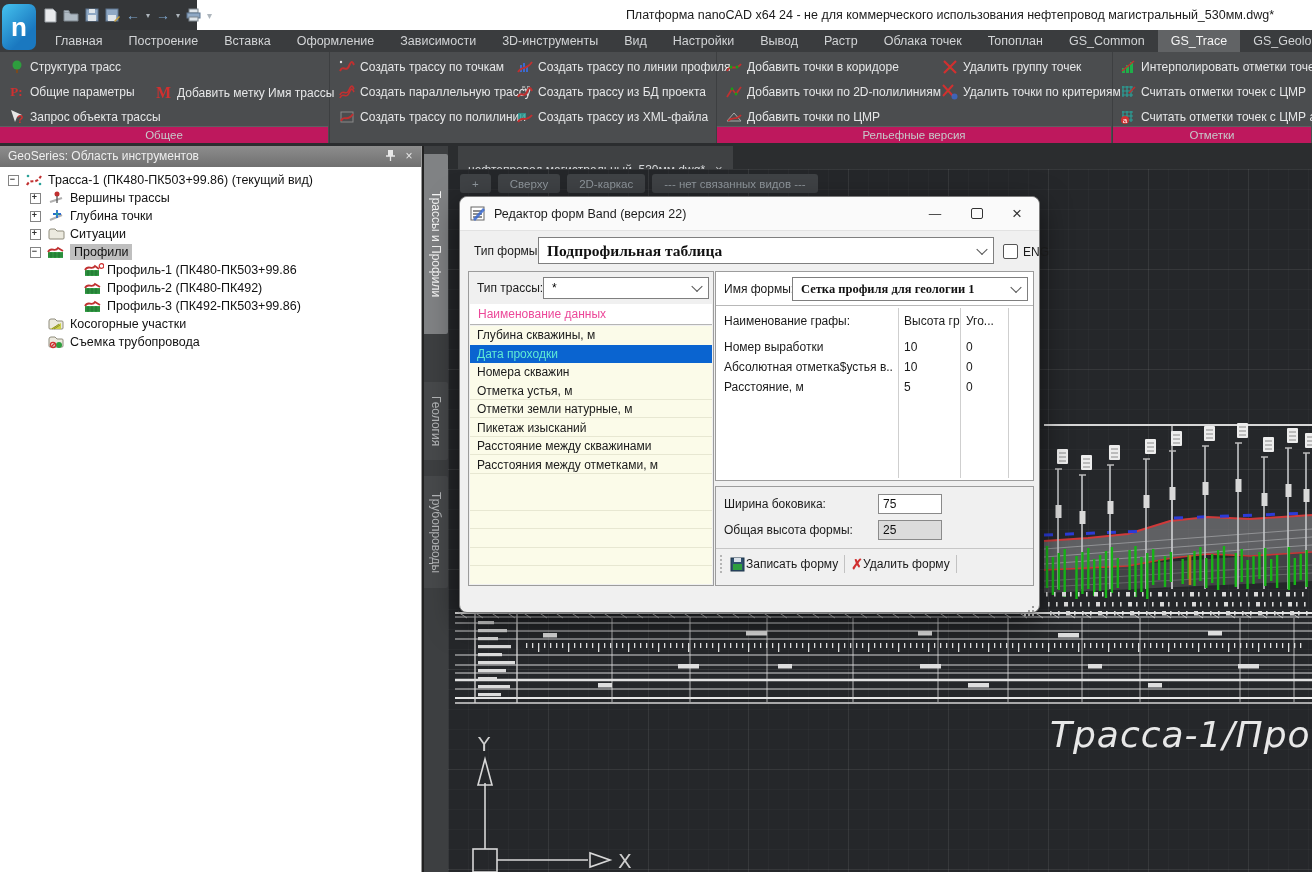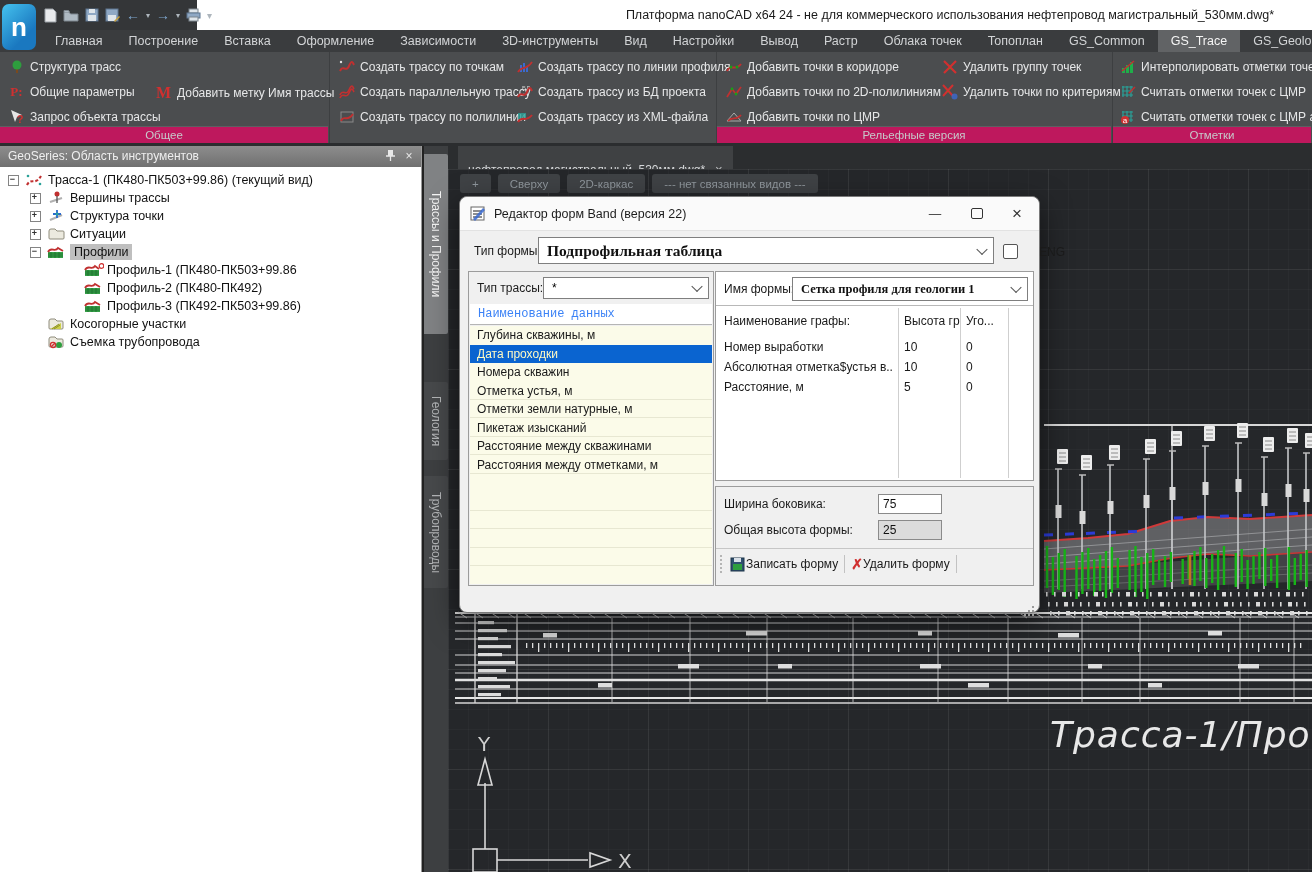--- a/index.html
+++ b/index.html
@@ -81,25 +81,25 @@
   .dctrl{position:absolute;top:0;height:33px;width:40px;display:flex;align-items:center;justify-content:center;color:#333;}
   .maxbox{width:10px;height:9px;border:1.3px solid #333;border-radius:2px;display:inline-block;}
   .dlabel{font-size:12px;color:#1a1a1a;white-space:nowrap;}
   .combo{position:absolute;background:#fff;border:1px solid #7f7f7f;box-sizing:border-box;display:flex;align-items:center;
          padding:0 20px 0 8px;overflow:hidden;white-space:nowrap;}
   .combo .chev{position:absolute;right:7px;top:50%;width:7px;height:7px;border-right:1.6px solid #555;border-bottom:1.6px solid #555;
          transform:translateY(-70%) rotate(45deg);}
   .serifbold{font-family:"Liberation Serif","DejaVu Serif",serif;font-weight:bold;color:#111;}
   .gbox{position:absolute;border:1px solid #9c9c9c;background:#f0f0f0;box-sizing:border-box;}
   .listhdr{position:absolute;left:1px;right:1px;background:#fff;border-bottom:1px solid #b5b5b5;
-           font-size:12px;color:#3b82f6;padding:3px 0 3px 8px;font-family:Liberation Mono, monospace;}
+           font-size:12px;color:#ec4899;padding:3px 0 3px 8px;}
   .dlist{position:absolute;left:1px;right:1px;bottom:1px;background:#fbfbe9;
          background-image:repeating-linear-gradient(to bottom,transparent 0 17.5px,#e7e7d2 17.5px 18.5px);overflow:hidden;}
   .litem{height:18.5px;line-height:18.5px;padding-left:7px;font-size:12px;color:#1a1a1a;white-space:nowrap;}
-  .litem.lsel{background:#0a64d0;color:#fef9c3;}
+  .litem.lsel{background:#0a64d0;color:#5eead4;}
   .tblhead{font-size:12px;color:#222;}
   .tblcell{position:absolute;font-size:12px;color:#1a1a1a;white-space:nowrap;overflow:hidden;}
   .vline{position:absolute;width:1px;background:#cfcfcf;}
   .finput{position:absolute;height:20px;border:1px solid #8a8a8a;background:#fff;font-size:12px;padding:0 4px;box-sizing:border-box;
           font-family:"Liberation Sans",sans-serif;color:#111;}
   .finput.ro{background:#dcdcdc;}
   .dtb{display:flex;align-items:center;font-size:12px;color:#1a1a1a;white-space:nowrap;}
   .tsep{width:1px;height:18px;background:#c2c2c2;margin:0 6px;}
   .grip{position:absolute;right:5px;bottom:4px;width:2px;height:2px;background:#9a9a9a;
         box-shadow:-4px 4px #9a9a9a,-8px 8px #9a9a9a,0 4px #9a9a9a,-4px 8px #9a9a9a,0 8px #9a9a9a;}
@@ -407,21 +407,21 @@
     <div class="trow" style="top:61px;">
       <span class="sp" style="width:30px;"></span>
         <span class="exp plus"></span>
       <span class="ticon">
           <svg width="18" height="16" viewBox="0 0 18 16">
             <path d="M3 12 l12-5" stroke="#b0b0b0" stroke-width="2"></path>
             <path d="M10 2 v8 M6 6 h8" stroke="#2a6ad0" stroke-width="1.8"></path>
             <circle cx="10" cy="6" r="1.5" fill="#2aa198"></circle>
           </svg>
         </span>
-      <span>Структура точки</span>
+      <span>Глубина точки</span>
     </div>
     <div class="trow" style="top:79px;">
       <span class="sp" style="width:30px;"></span>
         <span class="exp plus"></span>
       <span class="ticon">
           <svg width="18" height="16" viewBox="0 0 18 16">
             <path d="M2 5 q0-2 2-2 h4 l2 2 h6 q1 0 1 1 v6 q0 1-1 1 H3 q-1 0-1-1 z" fill="#eceadf" stroke="#8f8c7d"></path>
           </svg>
         </span>
       <span>Ситуации</span>
@@ -1026,21 +1026,21 @@
           <span class="maxbox"></span>
         </span>
       <span class="dctrl" style="right:2px;font-size:17px;">×</span>
     </div>
 
     <span class="abs dlabel" style="left:14px;top:47px;">Тип формы:</span>
     <div class="abs combo" style="left:78px;top:40px;width:456px;height:27px;">
       <span class="serifbold" style="font-size:15.5px;">Подпрофильная таблица</span>
       <span class="chev"></span>
     </div>
-    <span class="abs" style="left:543px;top:47px;display:flex;align-items:center;gap:21px;">
+    <span class="abs" style="left:543px;top:47px;display:flex;align-items:center;gap:5px;">
       <span class="chk"></span>
       <span class="dlabel">ENG</span>
     </span>
 
     <div class="gbox" style="left:8px;top:74px;width:246px;height:315px;">
       <span class="abs dlabel" style="left:8px;top:9px;">Тип трассы:</span>
       <div class="abs combo" style="left:74px;top:5px;width:166px;height:22px;font-size:12px;">
         <span>*</span>
         <span class="chev"></span>
       </div>

